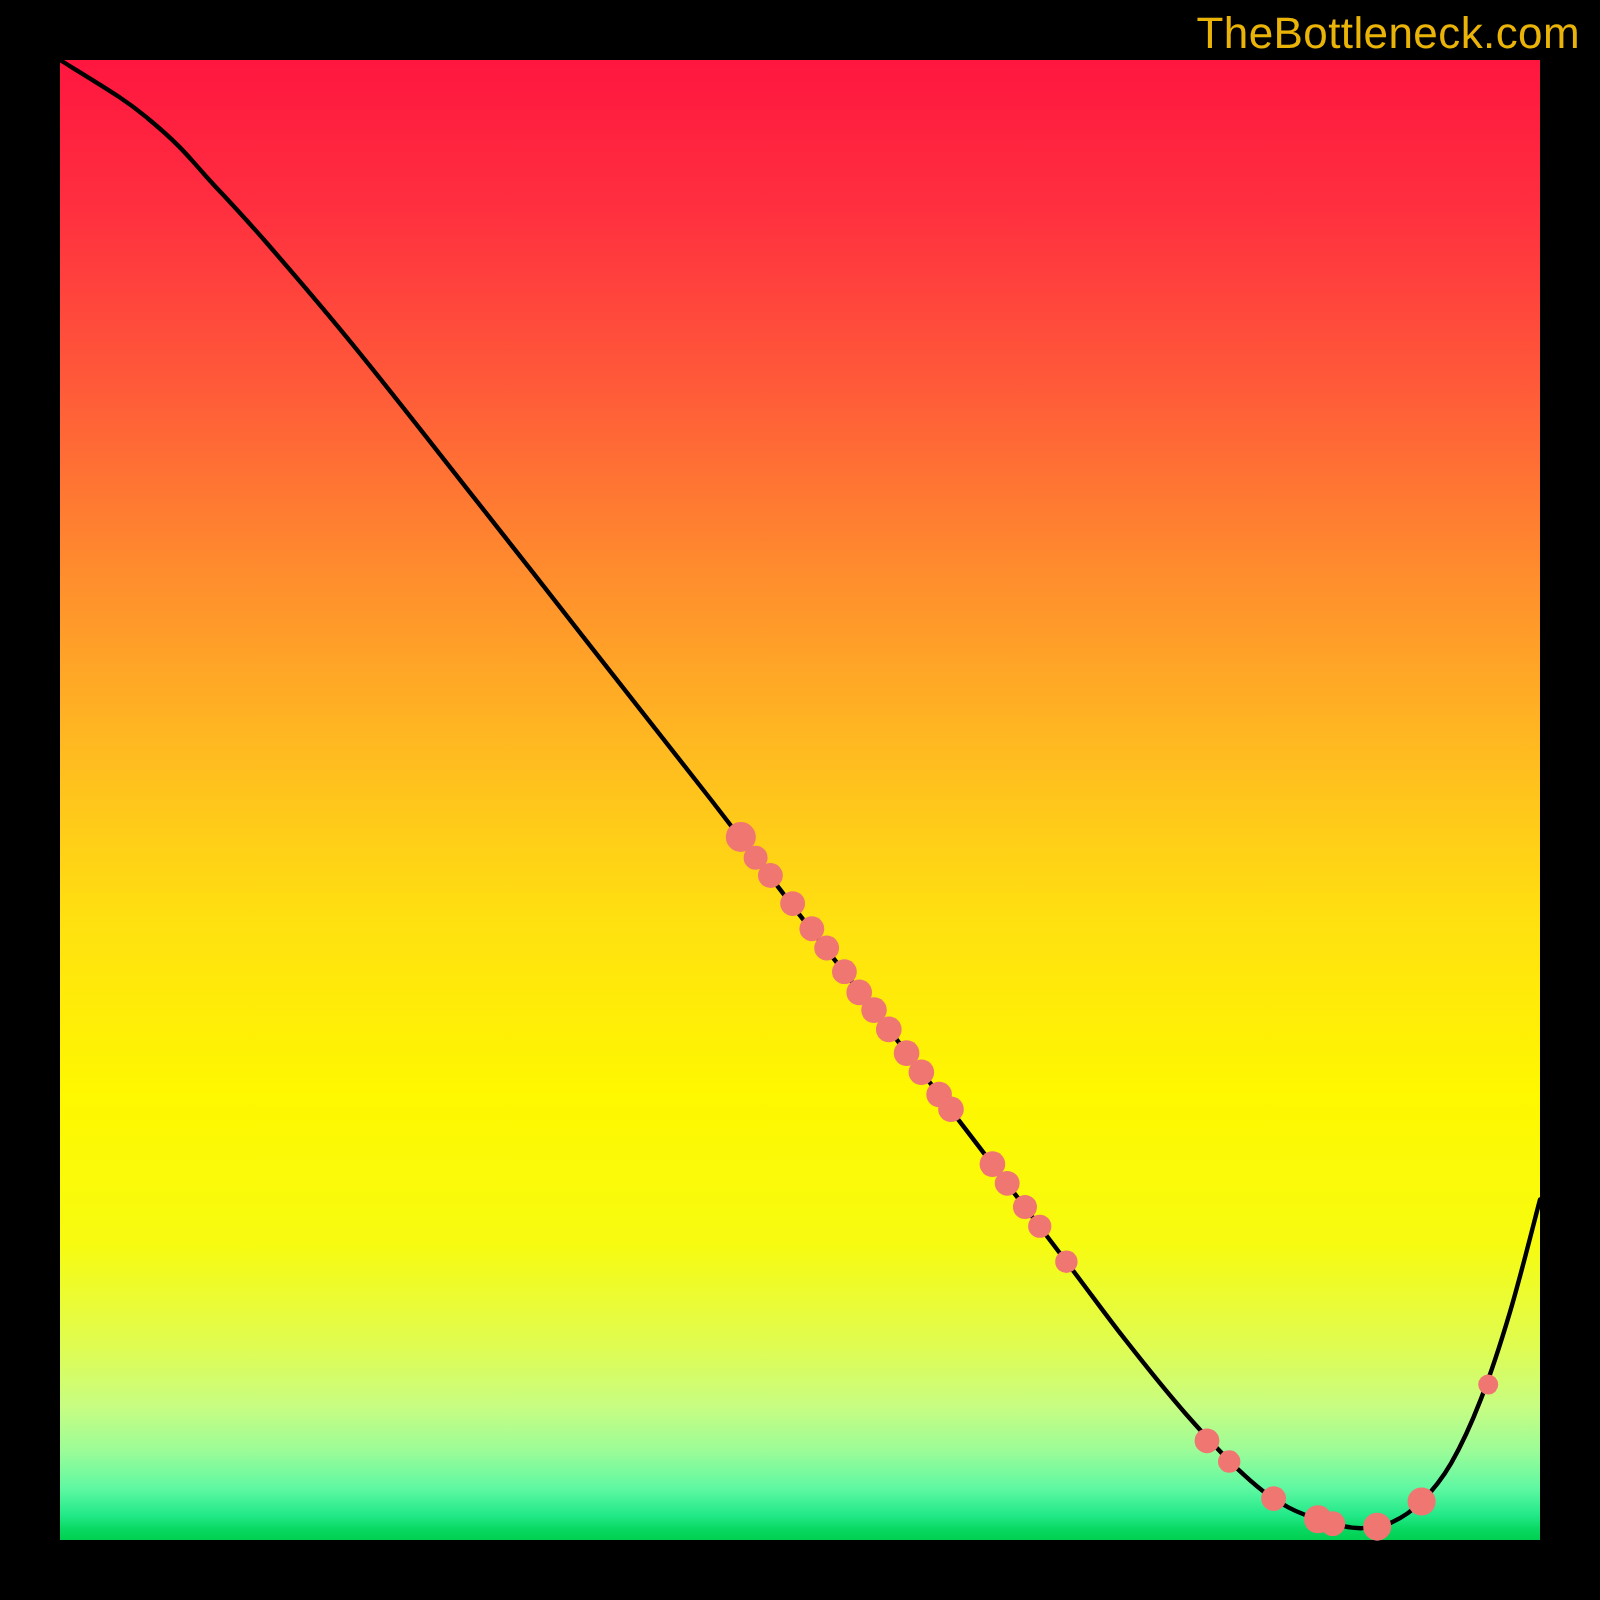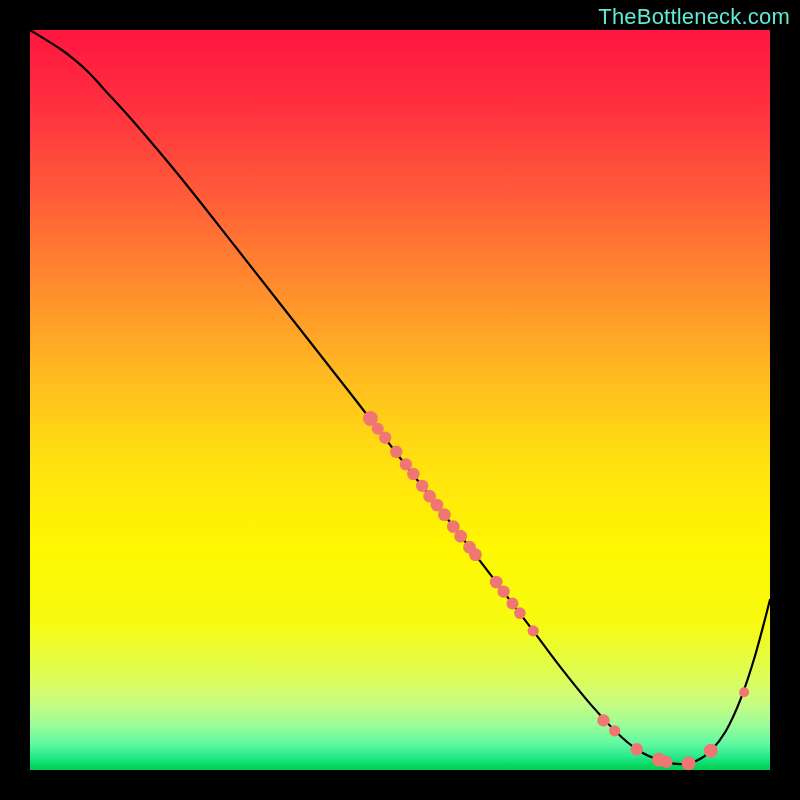--- a/index.html
+++ b/index.html
@@ -9,21 +9,21 @@
     background: #000;
     position: relative;
     font-family: Arial, Helvetica, sans-serif;
     overflow: hidden;
   }
 
   .watermark {
     position: absolute;
     top: 4px;
     right: 10px;
-    color: #5eead4;
+    color: #eab308;
     font-size: 22px;
     letter-spacing: 0.2px;
     user-select: none;
   }
 
   .plot {
     position: absolute;
     left: 30px;
     top: 30px;
     width: 740px;

